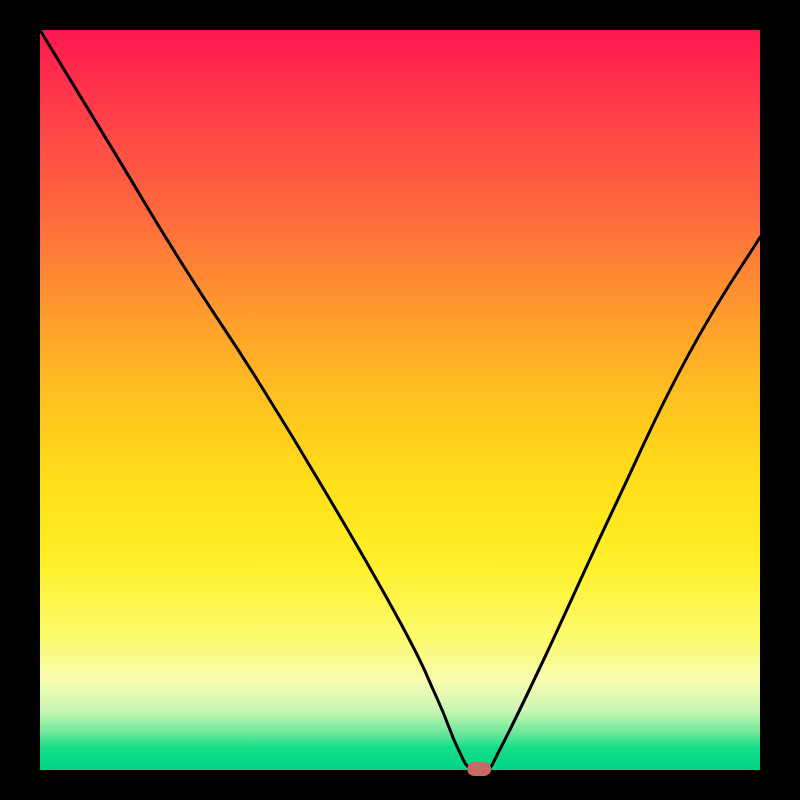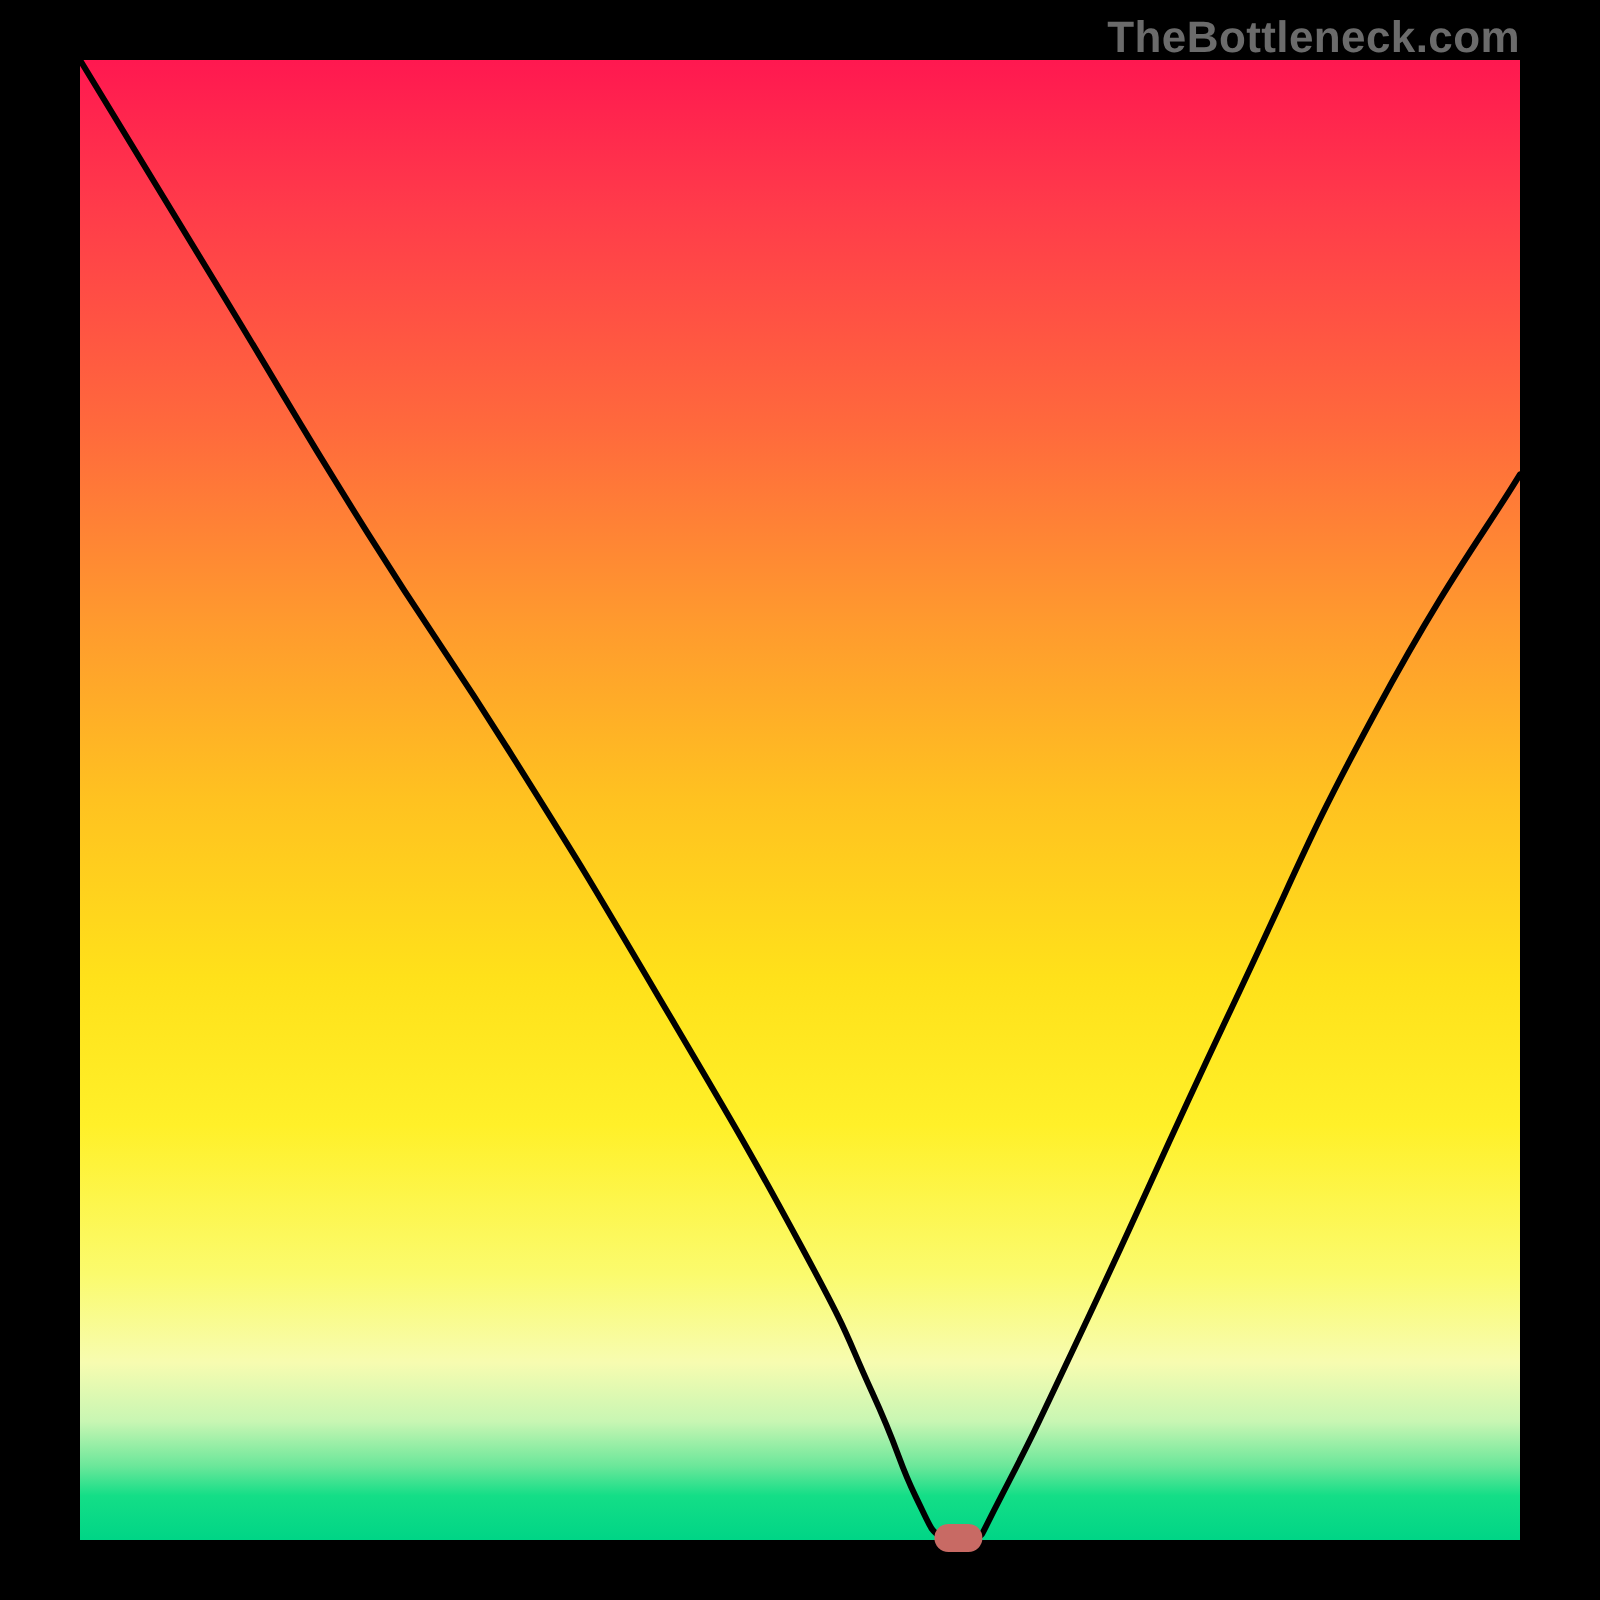--- a/index.html
+++ b/index.html
@@ -65,21 +65,20 @@
   }
   .marker {
     fill: #c86a64;
     stroke: none;
   }
 </style>
 </head>
 <body>
 
 <div class="stage">
-  <div class="watermark">TheBottleneck.com</div>
 
   <div class="plot-area">
     <svg class="curve" viewBox="0 0 720 740" preserveAspectRatio="none">
       <path d="M 0,0 C 18,29.599999999999994 36,59.19999999999999 72,118.39999999999998 C 108,177.59999999999997 108,179.44999999999996 144,236.79999999999995 C 180,294.15 180,290.44999999999993 216,347.79999999999995 C 252,405.15 252,405.15 288,466.2 C 324,527.25 333,542.05 360,592 C 387,641.95 381.6000000000001,634.55 396.00000000000006,666 C 410.40000000000003,697.45 408.59999999999997,699.3 417.59999999999997,717.8 C 426.59999999999997,736.3 424.8,734.45 432,740 C 439.2,745.55 439.2,745.55 446.4,740 C 453.59999999999997,734.45 446.40000000000003,745.55 460.8,717.8 C 475.2,690.05 475.19999999999993,690.05 503.99999999999994,629 C 532.8,567.95 540,549.45 576,473.6 C 612,397.75 612,392.19999999999993 648,325.59999999999997 C 684,259 702,236.8 720,207.20000000000005"></path>
       <rect class="marker" x="427.2" y="732" width="24" height="14" rx="7" ry="7"></rect>
     </svg>
   </div>
 </div>
 
 </body></html>

